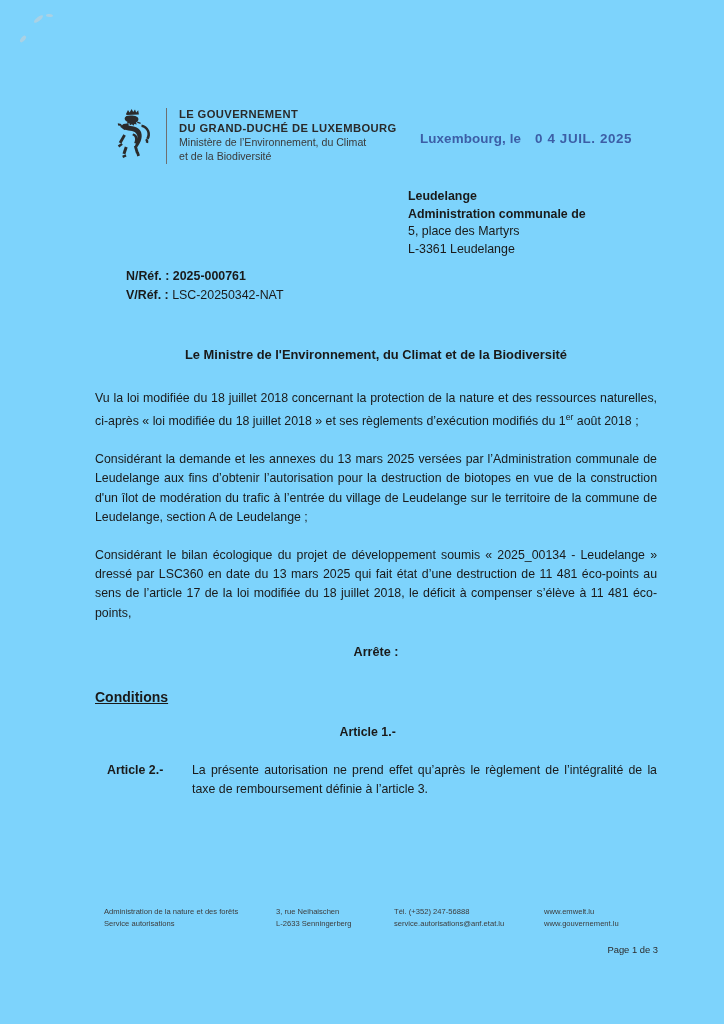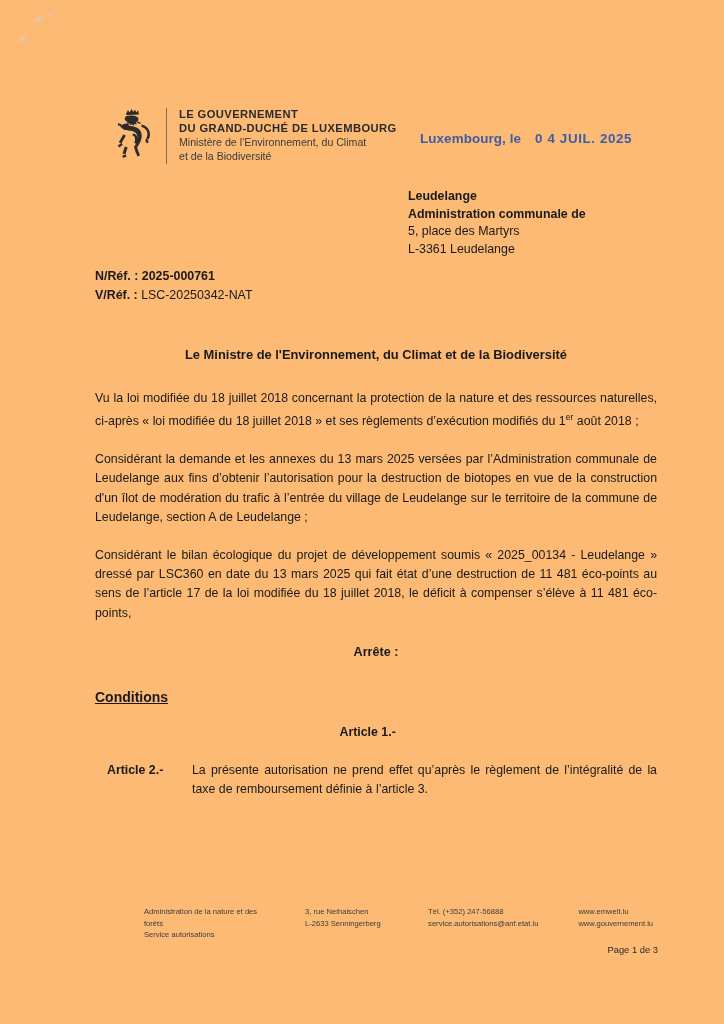--- a/index.html
+++ b/index.html
@@ -7,21 +7,21 @@
     padding: 0;
     background: #e8e8e8;
   }
   body {
     font-family: "Liberation Sans", sans-serif;
   }
   .page {
     position: relative;
     width: 724px;
     height: 1024px;
-    background: #fdba74;
+    background: #7dd3fc;
     overflow: hidden;
     box-sizing: border-box;
   }
   
   .scan-artifact {
     position: absolute;
     background: #cfcfcf;
     opacity: .55;
     border-radius: 50%;
   }
@@ -106,21 +106,21 @@
 
   
   .refs {
     position: absolute;
     left: 95px;
     top: 267px;
     font-size: 12.4px;
     color: #1a1a1a;
     line-height: 18.6px;
   }
-  .refs .lbl { font-weight: bold; }
+  .refs .lbl { font-weight: bold; margin-left: 31px; }
   .refs .val-bold { font-weight: bold; }
 
   
   .doc-title {
     position: absolute;
     left: 95px;
     top: 347px;
     width: 562px;
     text-align: center;
     font-size: 12.9px;
@@ -189,21 +189,20 @@
     position: absolute;
     left: 104px;
     top: 906px;
     width: 556px;
     display: flex;
   }
   .fcol {
     font-size: 7.6px;
     line-height: 11.6px;
     color: #3c3c3c;
-    margin-left: 40px;
   }
   .fcol-1 { width: 172px; }
   .fcol-2 { width: 118px; }
   .fcol-3 { width: 150px; }
   .fcol-4 { width: 116px; }
 
   .page-num {
     position: absolute;
     right: 66px;
     top: 944px;

